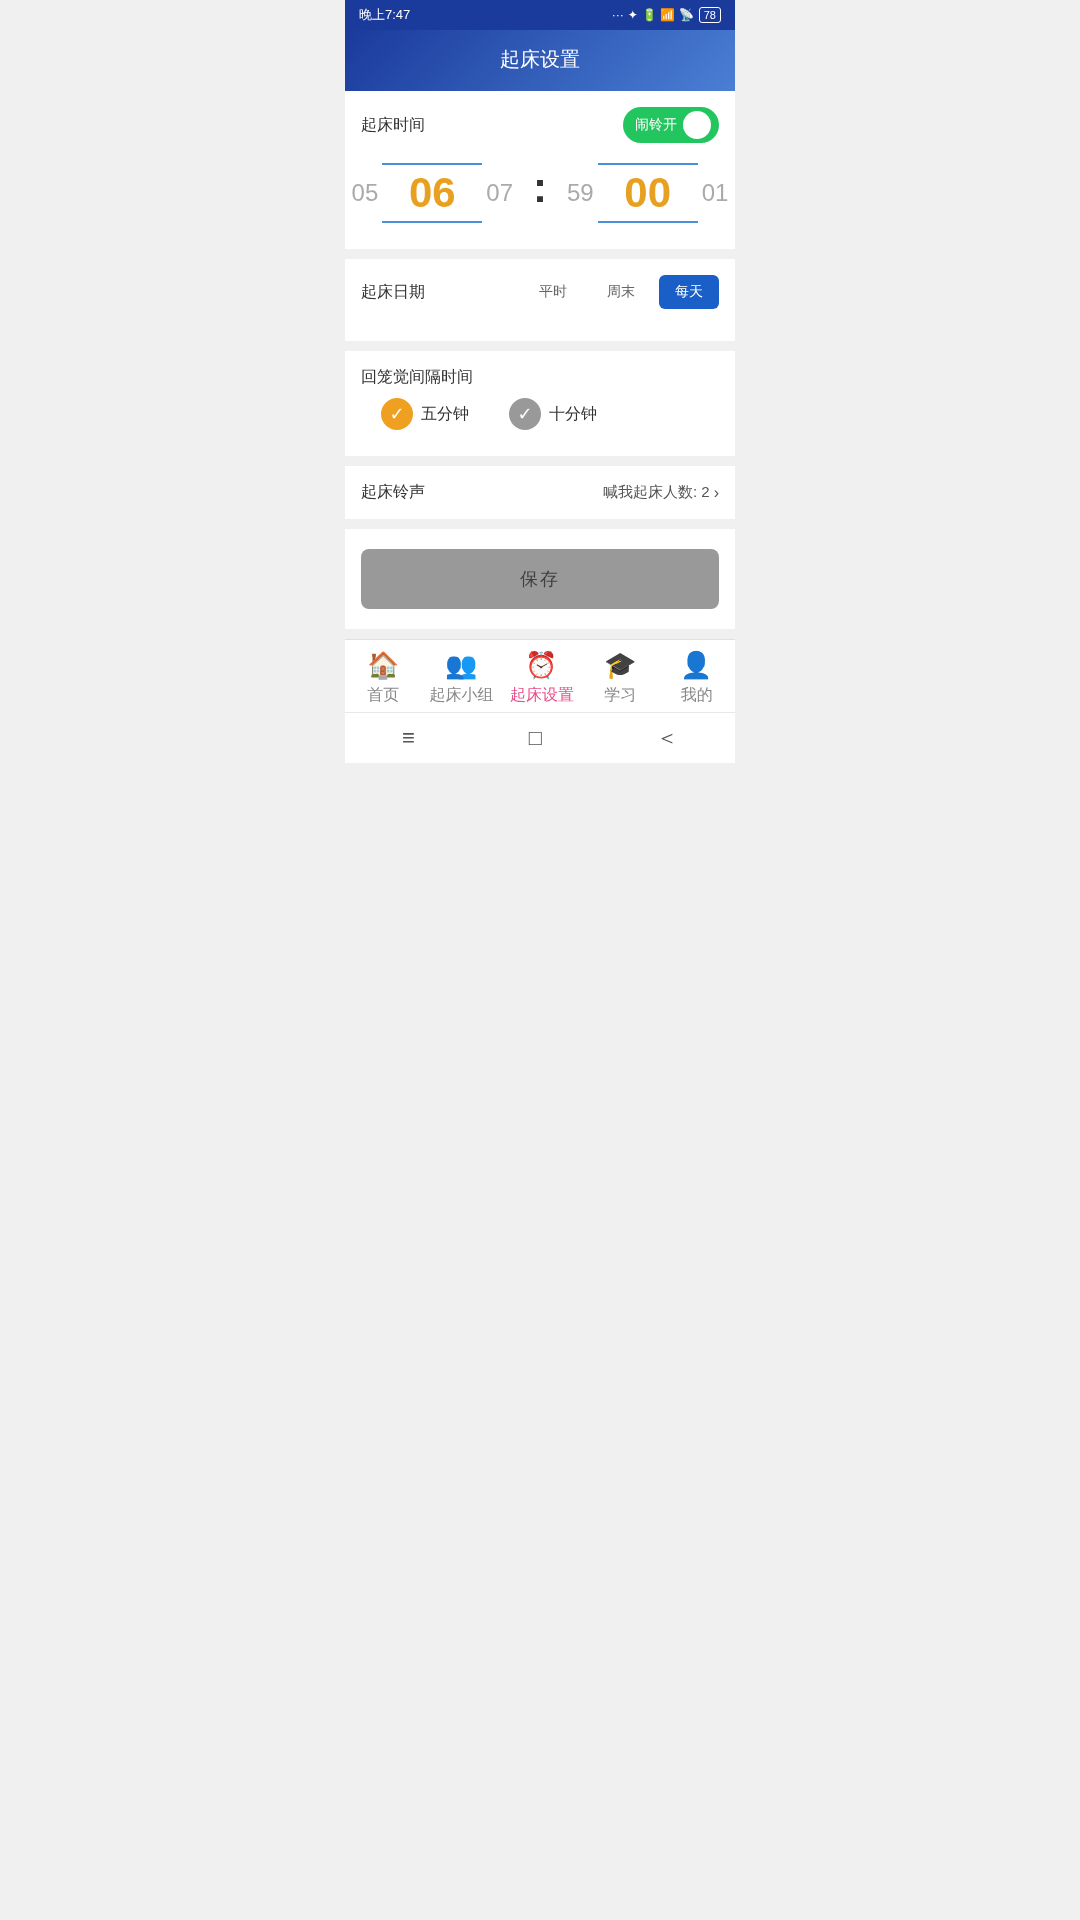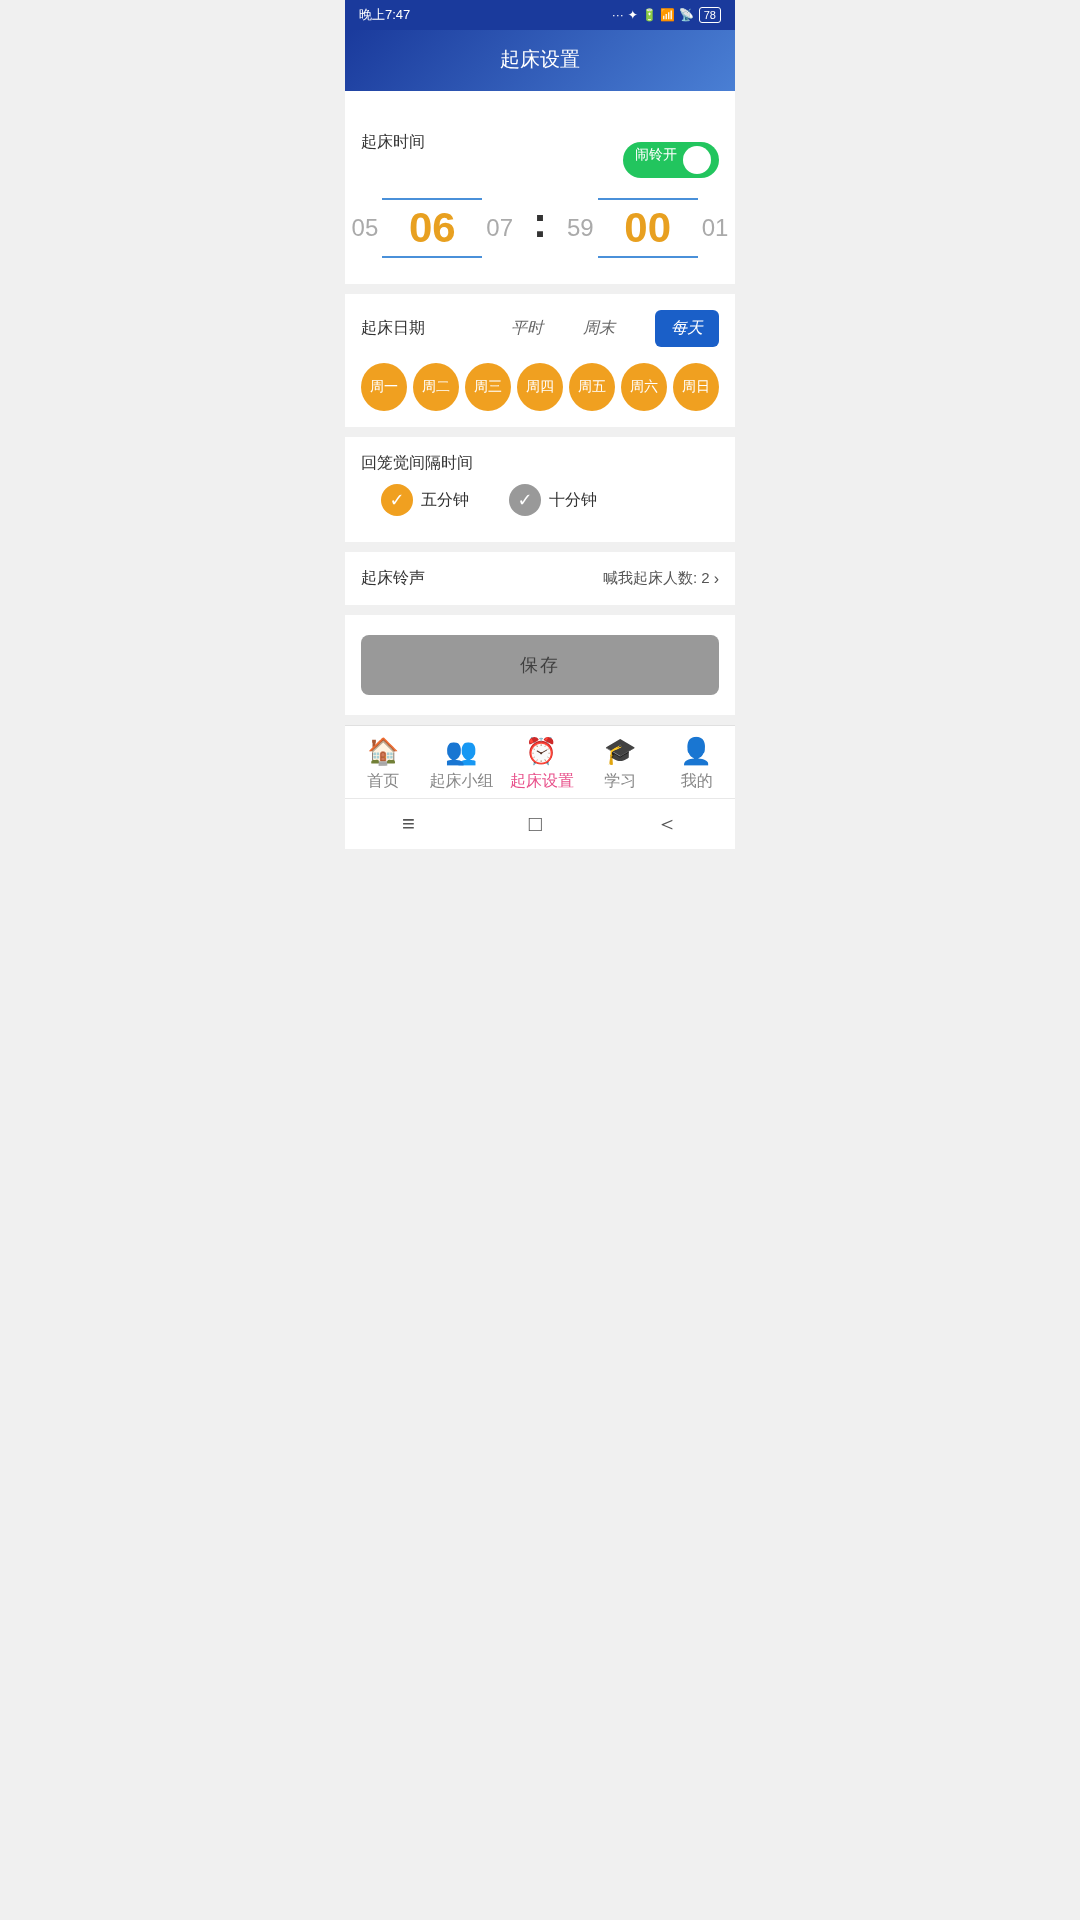--- a/index.html
+++ b/index.html
@@ -63,26 +63,25 @@
       margin-bottom: 10px;
     }
     .section-label {
       font-size: 16px;
       color: #333;
     }
 
     
     .toggle-container {
       display: flex;
-      align-items: flex-start;
+      align-items: center;
       background: #22c55e;
       border-radius: 20px;
       padding: 4px 8px 4px 12px;
       gap: 6px;
-      margin-top: 35px;
     }
     .toggle-label {
       color: white;
       font-size: 14px;
     }
     .toggle-circle {
       width: 28px;
       height: 28px;
       background: white;
       border-radius: 50%;
@@ -131,30 +130,28 @@
       margin-bottom: 16px;
     }
     .date-options {
       display: flex;
       gap: 8px;
       align-items: center;
     }
     .date-option {
       padding: 8px 16px;
       border-radius: 6px;
-      font-size: 16px;
+      font-size: 14px;
       color: #666;
       cursor: pointer;
-      font-style: italic;
     }
     .date-option.active {
       background: #1a5fc8;
       color: white;
       border-radius: 6px;
-      margin-left: 16px;
     }
 
     .days-row {
       display: flex;
       justify-content: space-between;
       gap: 6px;
     }
     .day-btn {
       width: 48px;
       height: 48px;
@@ -336,29 +333,20 @@
   <div class="section">
     <div class="date-header">
       <span class="section-label">起床日期</span>
       <div class="date-options">
         <span class="date-option">平时</span>
         <span class="date-option">周末</span>
         <span class="date-option active">每天</span>
       </div>
     </div>
 
-    <div class="days-row">
-      <div class="day-btn">周一</div>
-      <div class="day-btn">周二</div>
-      <div class="day-btn">周三</div>
-      <div class="day-btn">周四</div>
-      <div class="day-btn">周五</div>
-      <div class="day-btn">周六</div>
-      <div class="day-btn">周日</div>
-    </div>
   </div>
 
   <div class="section">
     <span class="section-label">回笼觉间隔时间</span>
     <div class="snooze-options">
       <div class="snooze-option">
         <div class="check-circle active">✓</div>
         <span>五分钟</span>
       </div>
       <div class="snooze-option">

